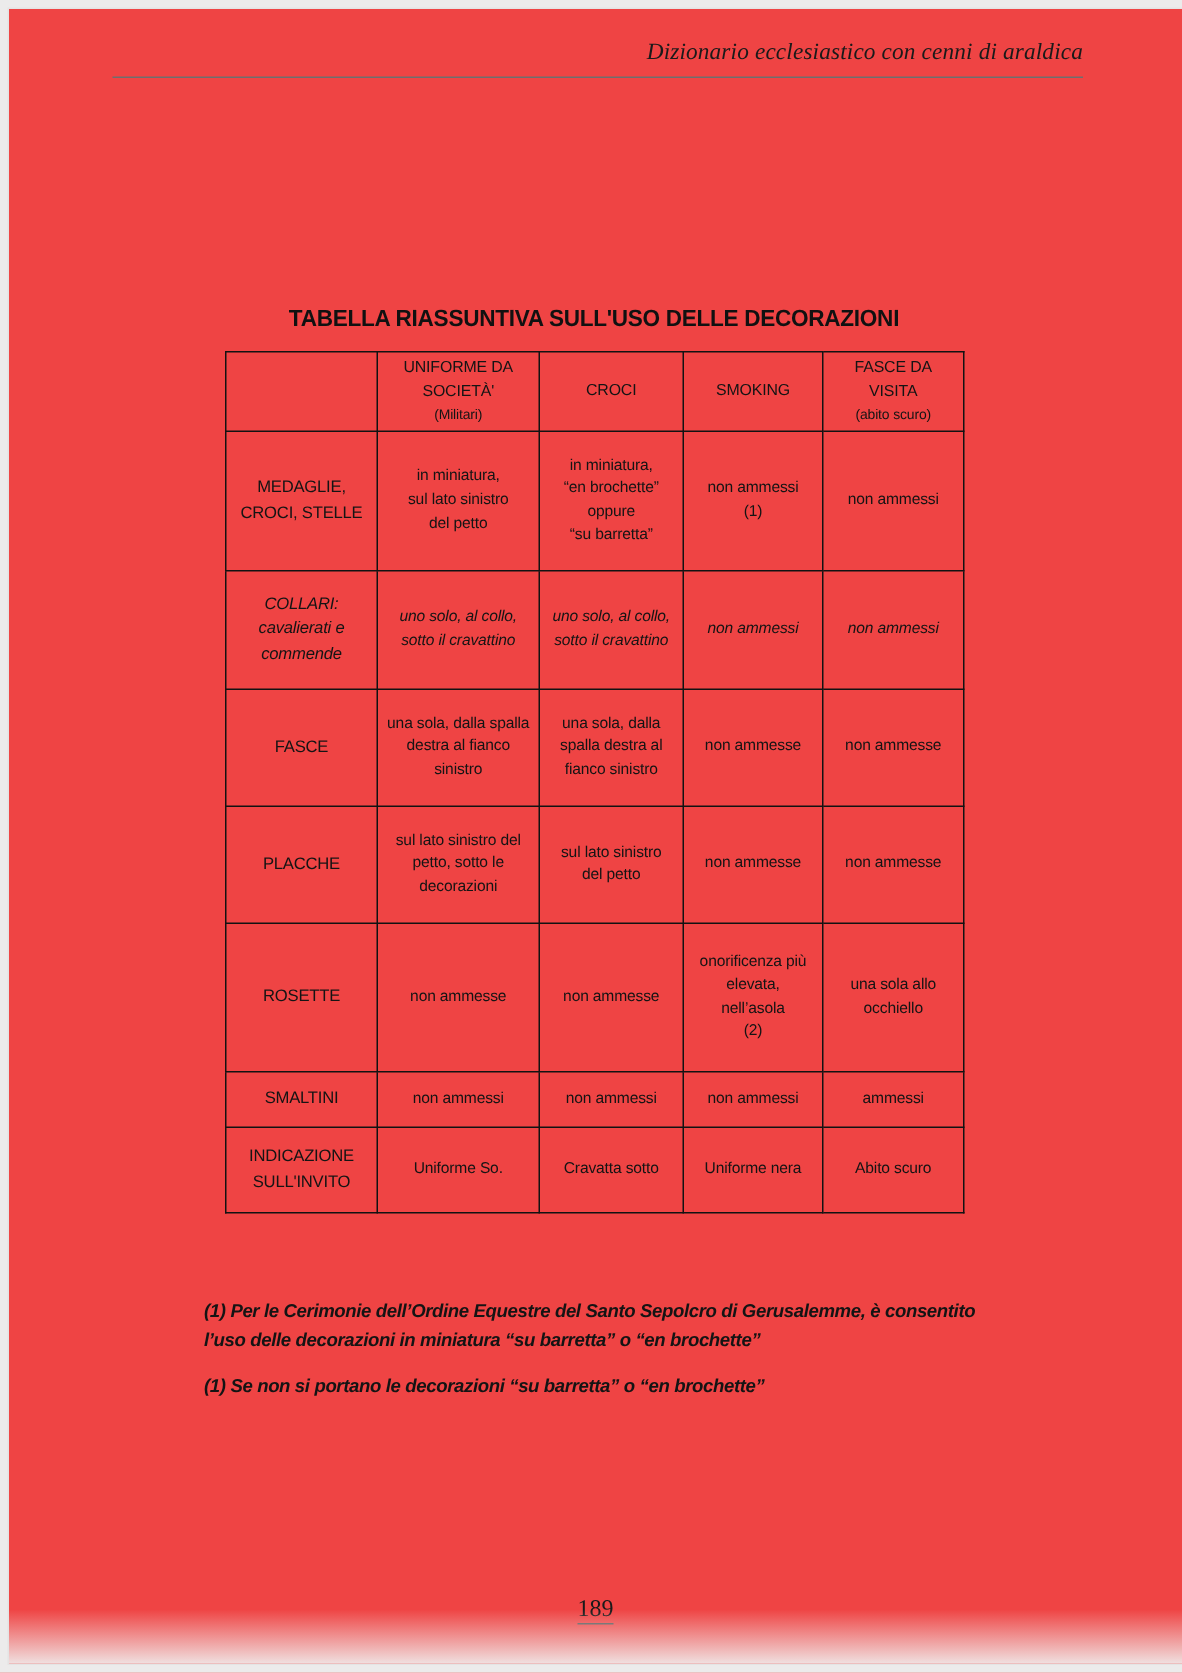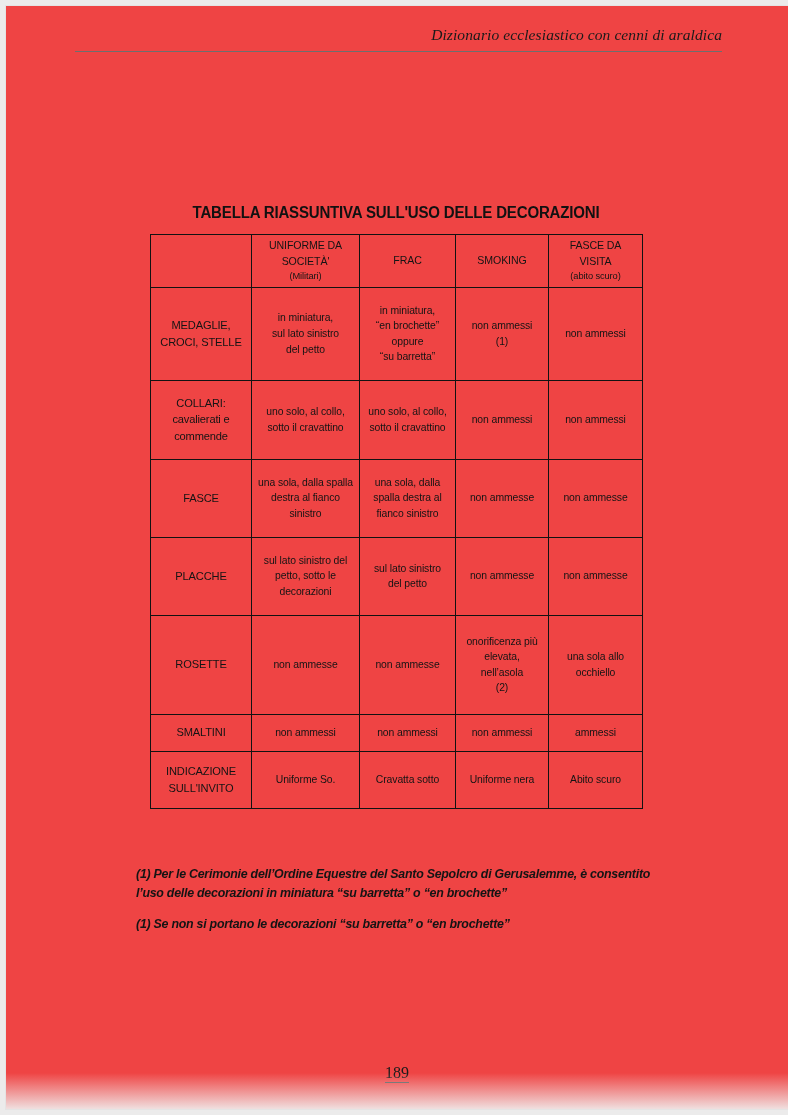--- a/index.html
+++ b/index.html
@@ -102,21 +102,21 @@
     font-size: 9.3px;
   }
   .c0 { width: 101px; }
   .c1 { width: 108px; }
   .c2 { width: 96px; }
   .c3 { width: 93px; }
   .c4 { width: 94px; }
 
   .r-hdr   { height: 51px; }
   .r-med   { height: 93px; }
-  .r-col   { height: 79px; }
+  .r-col   { height: 79px; font-style: italic; }
   .r-fas   { height: 78px; }
   .r-pla   { height: 78px; }
   .r-ros   { height: 99px; }
   .r-sma   { height: 37px; }
   .r-ind   { height: 57px; }
 
   
   .notes {
     position: absolute;
     left: 118px;
@@ -166,21 +166,21 @@
         <col class="c4">
     </colgroup>
     <tbody>
       <tr class="hdr r-hdr">
         <td></td>
         <td>
           <div>UNIFORME DA SOCIETÀ'</div>
           <div class="sub">(Militari)</div>
         </td>
         <td>
-          <div>FRAC</div>
+          <div>CROCI</div>
         </td>
         <td>
           <div>SMOKING</div>
         </td>
         <td>
           <div>FASCE DA VISITA</div>
           <div class="sub">(abito scuro)</div>
         </td>
       </tr>
 

